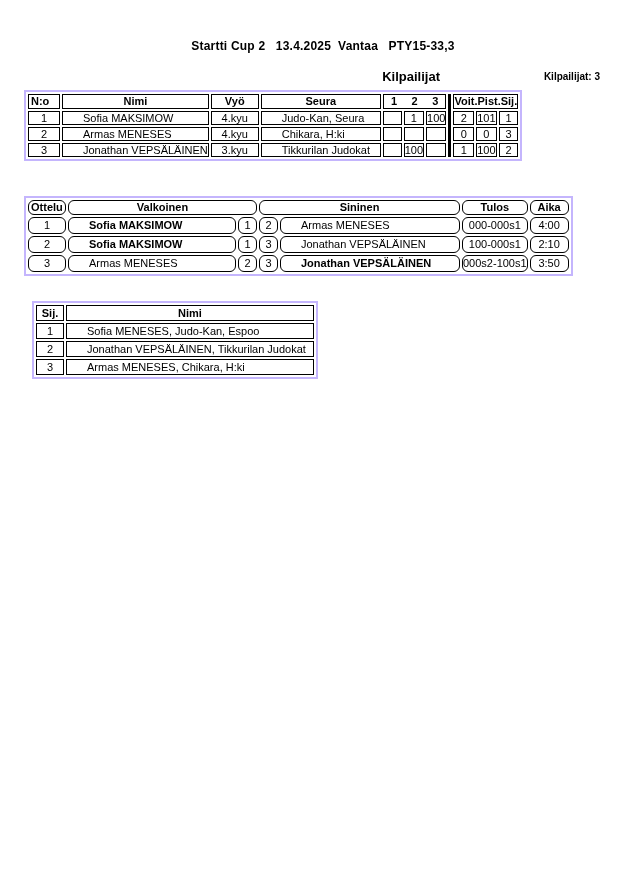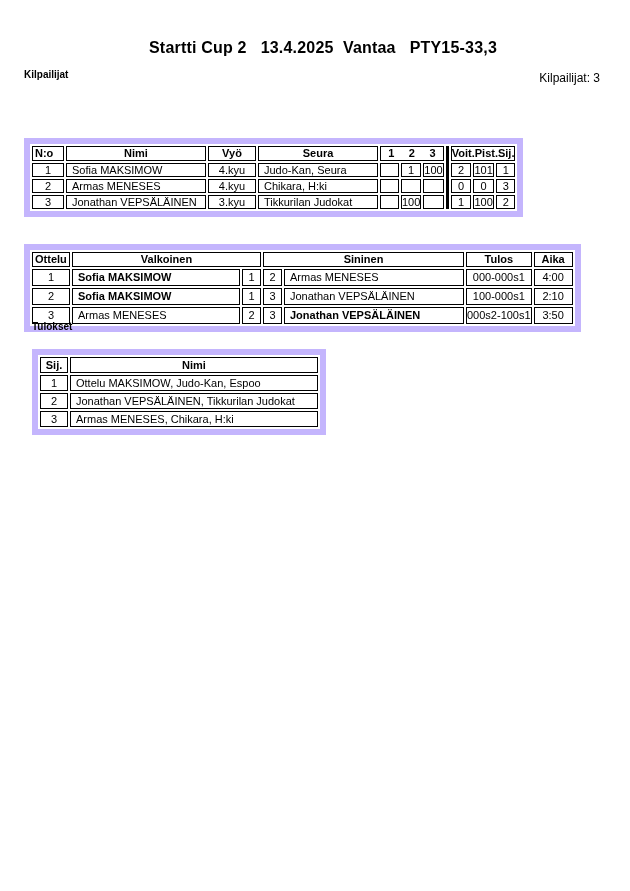--- a/index.html
+++ b/index.html
@@ -5,57 +5,57 @@
   html,body { margin:0; padding:0; background:#fff; }
   body {
     width:630px; height:891px; position:relative;
     font-family:"Liberation Sans","DejaVu Sans",sans-serif;
     color:#000;
   }
   .page { position:absolute; inset:0; background:#fff; overflow:hidden; }
 
   .doc-title {
     position:absolute; top:39px; left:16px; right:0;
-    text-align:center; font-size:16px; font-weight:bold;
+    text-align:center; font-size:12px; font-weight:bold;
     white-space:pre; letter-spacing:0.2px;
   }
   .section-label {
-    position:absolute; font-size:10px; font-weight:bold; text-align:left;
+    position:absolute; font-size:13px; font-weight:bold; text-align:right;
     white-space:nowrap;
   }
   #lbl-kilpailijat { top:69px; left:24px; width:416px; }
   #count-kilpailijat {
-    position:absolute; top:71px; right:30px; font-size:12px; font-weight:normal;
+    position:absolute; top:71px; right:30px; font-size:10px; font-weight:bold;
   }
   #lbl-ottelut  { top:176px; left:24px; width:578px; }
   #lbl-tulokset { top:285px; left:32px; width:286px;margin-top:36px; }
 
   table {
     position:absolute;
     border-collapse:separate; border-spacing:2px;
-    border:6px solid #c4b5fd; table-layout:fixed; background:#fff;margin-top:48px;
+    border:2px solid #c4b5fd; table-layout:fixed; background:#fff;
   }
   td {
     border:1px solid #000; font-size:11px; text-align:center;
     vertical-align:middle; padding:0; overflow:hidden; white-space:nowrap;
   }
   tr.hdr td { font-weight:bold; }
-  td.left { text-align:left; padding-left:5px; }
+  td.left { text-align:left; padding-left:20px; }
   td.hleft { text-align:left; padding-left:2px; }
   td.bold { font-weight:bold; }
 
   #t-competitors { top:90px; left:24px; }
   #t-competitors td { height:12px; line-height:12px; }
   #t-competitors tr.hdr td { height:13px; line-height:13px; }
   td.vdiv { background:#000; border:1px solid #000; padding:0; }
   .flex3 { display:flex; width:100%; }
   .flex3 span { flex:1; text-align:center; }
 
   #t-matches { top:196px; left:24px; }
-  #t-matches td { height:15px; line-height:15px; }
+  #t-matches td { height:15px; line-height:15px;border-radius:6px; }
   #t-matches tr.hdr td { height:13px; line-height:13px; }
 
   #t-results { top:301px; left:32px; }
   #t-results td { height:14px; line-height:14px; }
   #t-results tr.hdr td { height:14px; line-height:14px; }
 </style>
 </head>
 <body>
 
 <div class="page">
@@ -196,21 +196,21 @@
       <col style="width:28px">
         <col style="width:248px">
     </colgroup>
     <tbody>
         <tr class="hdr">
       <td>Sij.</td>
       <td>Nimi</td>
     </tr>
     <tr>
       <td>1</td>
-      <td class="left">Ottelu MAKSIMOW, Judo-Kan, Espoo</td>
+      <td class="left">Sofia MENESES, Judo-Kan, Espoo</td>
     </tr>
     <tr>
       <td>2</td>
       <td class="left">Jonathan VEPSÄLÄINEN, Tikkurilan Judokat</td>
     </tr>
     <tr>
       <td>3</td>
       <td class="left">Armas MENESES, Chikara, H:ki</td>
     </tr>
   </tbody>

